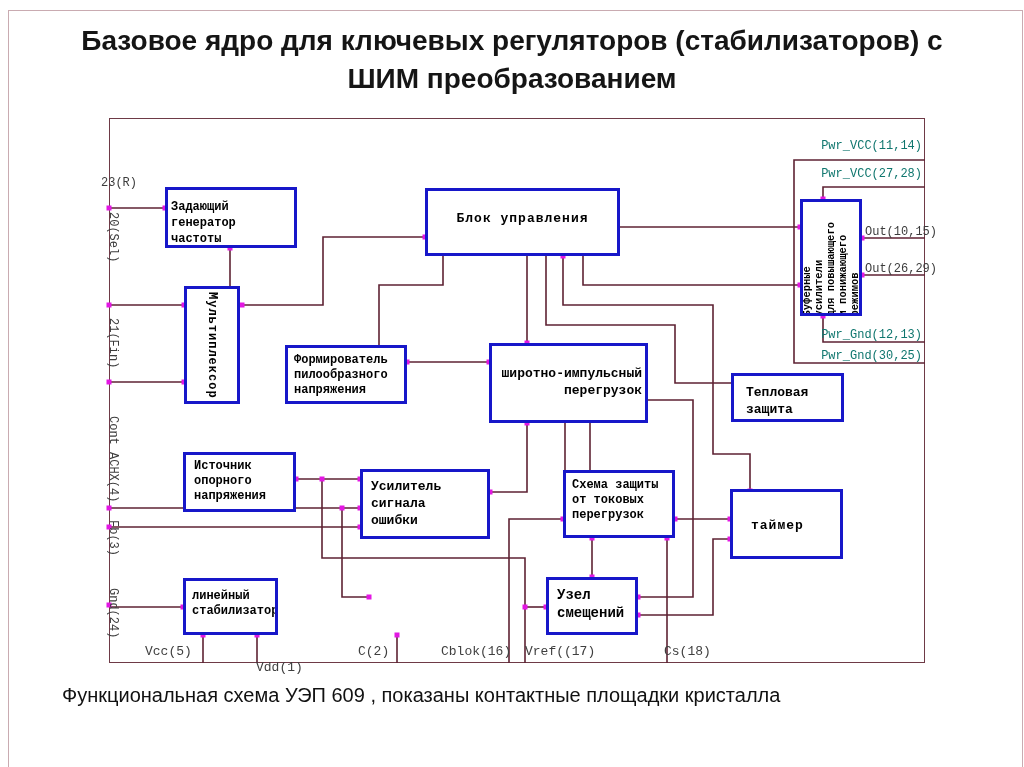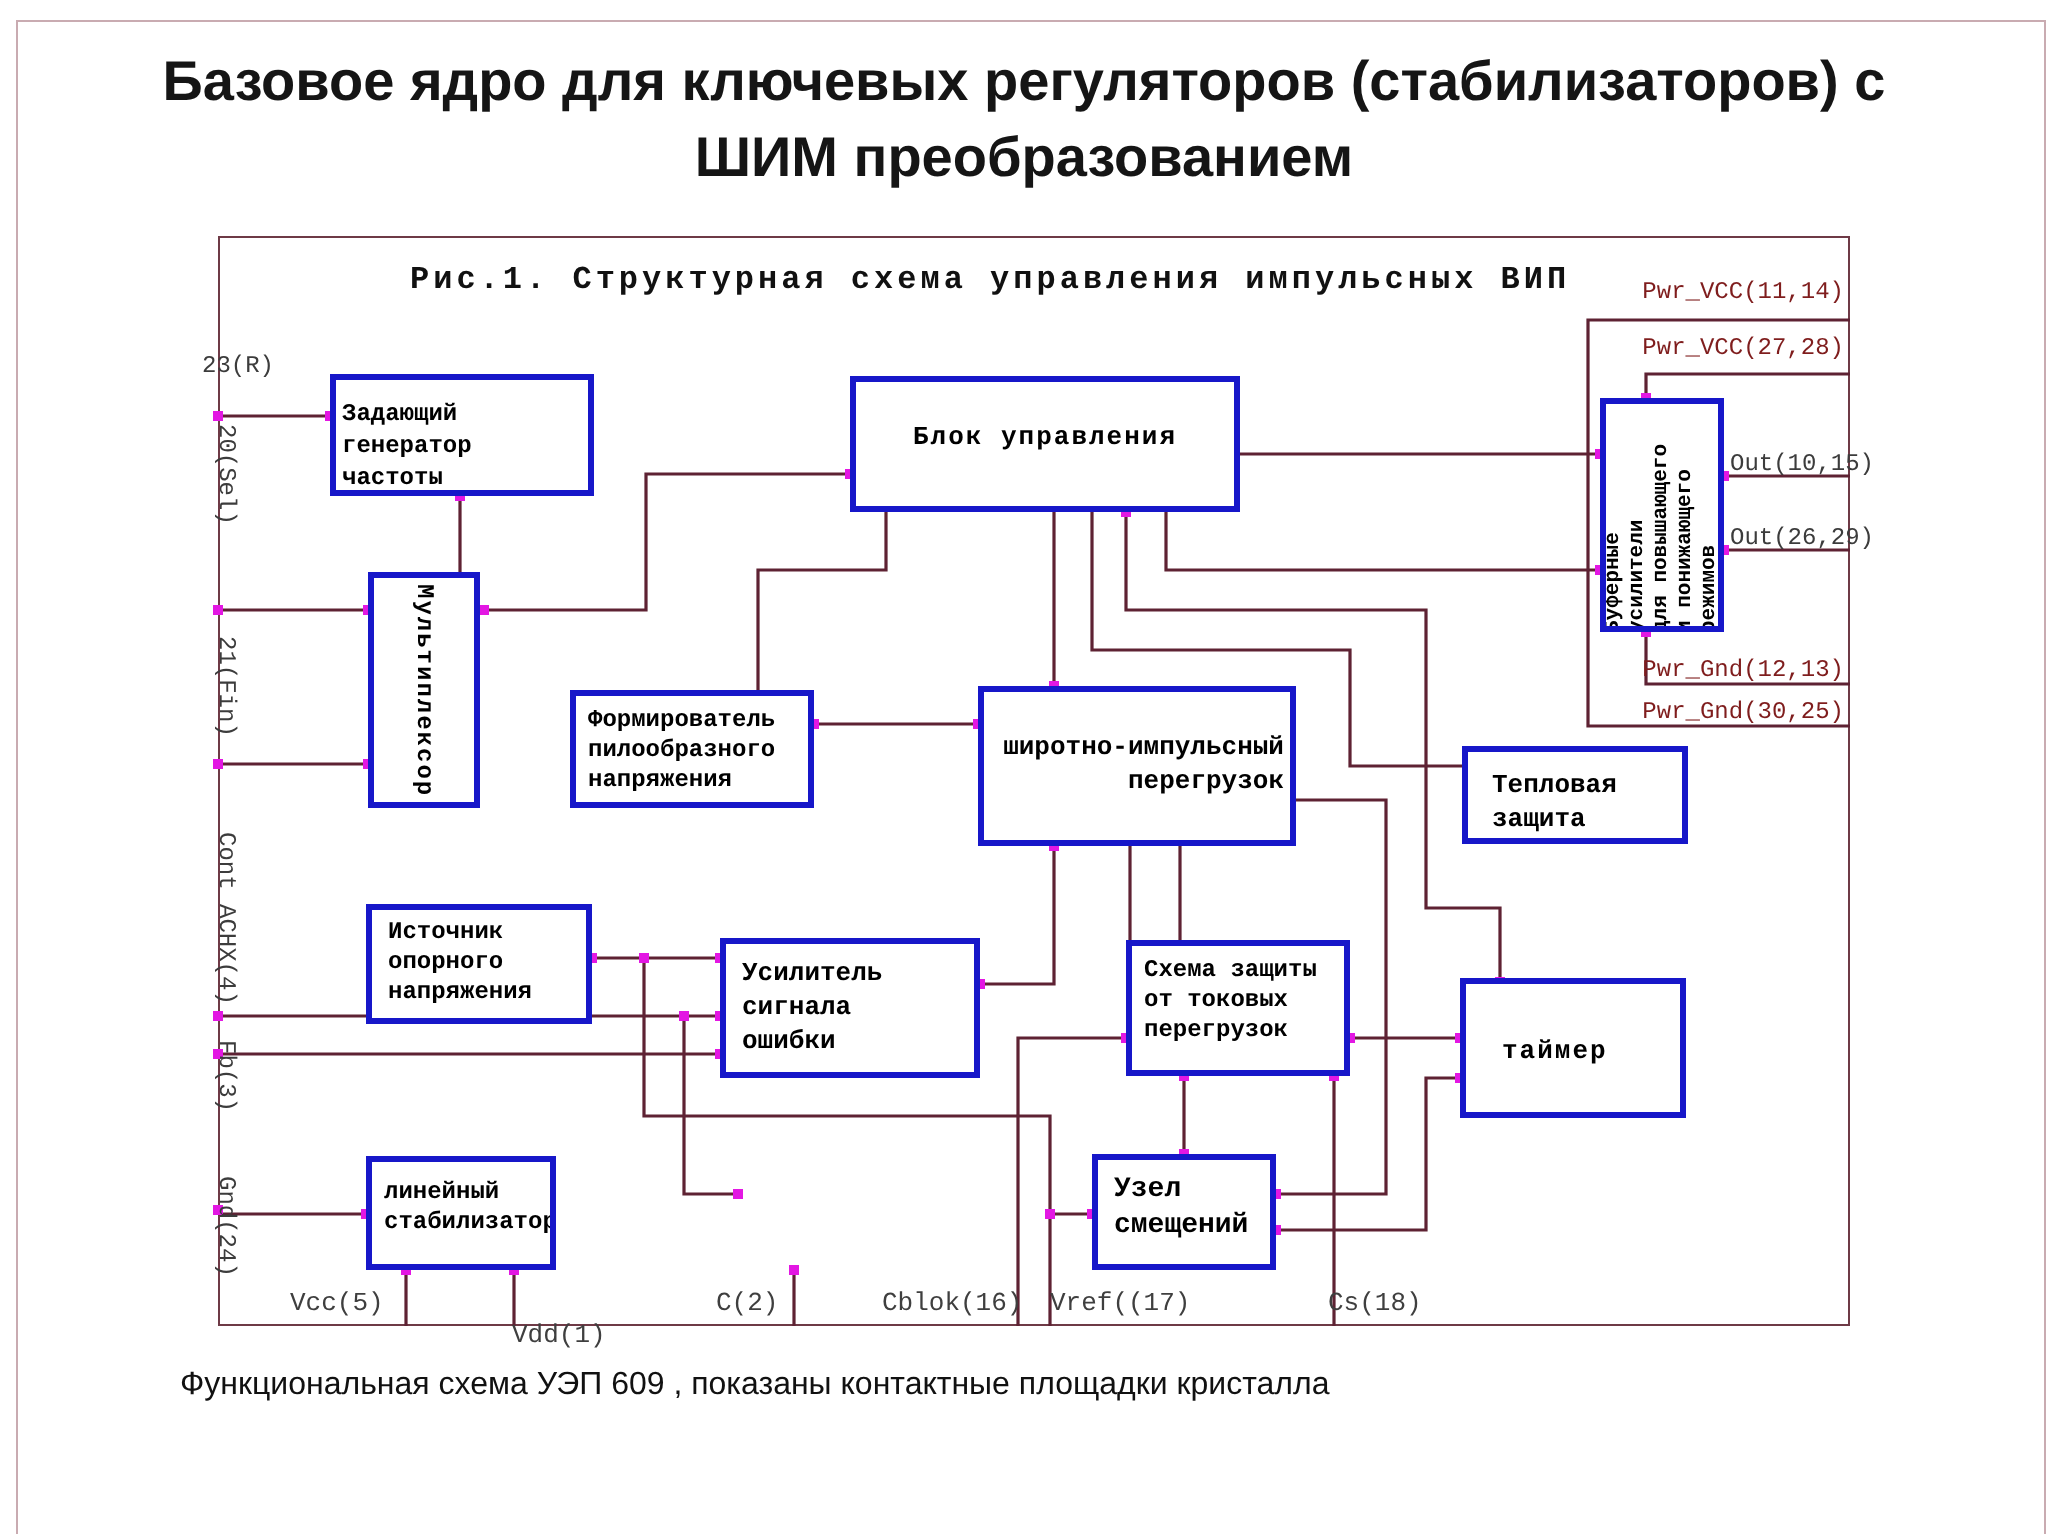--- a/index.html
+++ b/index.html
@@ -2,38 +2,38 @@
 <html style="--blkb: #1717c9; --frame: #6e3a46;"><head>
 <meta charset="utf-8">
 <style>
   html,body{margin:0;padding:0;background:#fff;}
   .slide{position:relative;width:1024px;height:767px;background:#fff;overflow:hidden;
          font-family:"Liberation Sans",sans-serif;}
   .slide-border{position:absolute;left:8px;top:10px;width:1013px;height:790px;
                 border:1px solid #c9abb1;pointer-events:none;}
   .main-title{position:absolute;left:0;top:22px;width:1024px;padding:0 55px;box-sizing:border-box;
               text-align:center;font-size:28px;line-height:38px;color:#151515;font-weight:bold;}
-  .bottom-caption{position:absolute;left:90px;top:684px;font-size:16px;color:#111;}
+  .bottom-caption{position:absolute;left:62px;top:684px;font-size:20px;color:#111;}
   .frame{position:absolute;left:109px;top:118px;width:816px;height:545px;
          border:1px solid var(--frame,#6e3a46);box-sizing:border-box;}
   .fig-title{position:absolute;left:205px;top:131px;font-family:"Liberation Mono",monospace;
              font-weight:bold;font-size:16px;letter-spacing:2px;color:#111;white-space:nowrap;}
   svg.wires{position:absolute;left:0;top:0;width:1024px;height:767px;}
   .blk{position:absolute;background:#fff;border:3px solid var(--blkb,#1717c9);box-sizing:border-box;
        font-family:"Liberation Mono",monospace;font-weight:bold;color:#000;
        white-space:pre-line;overflow:hidden;}
   .blk.vtext{display:flex;align-items:center;justify-content:center;}
   .blk.vtext .vt{writing-mode:vertical-rl;font-size:12px;letter-spacing:1px;}
   .rotwrap{position:absolute;left:50%;top:50%;width:117px;height:60px;
            transform:translate(-50%,-50%) rotate(-90deg);
            font-size:10.5px;line-height:12px;text-align:left;white-space:pre-line;}
   .pin{position:absolute;font-family:"Liberation Mono",monospace;font-size:12px;color:#3c3c3c;
        white-space:nowrap;}
   .pin.vert{writing-mode:vertical-rl;}
-  .pin.rt{width:102px;text-align:right;color:#7f1d1d;}
+  .pin.rt{width:102px;text-align:right;color:#0f766e;}
   .pin.bt{font-size:13px;color:#3f3f3f;}
 </style>
 </head>
 <body>
 
 <div class="slide">
   <div class="slide-border"></div>
 
   <div class="main-title">Базовое ядро для ключевых регуляторов (стабилизаторов) с ШИМ преобразованием</div>
 
@@ -118,21 +118,20 @@
       <rect x="727.5" y="536.5" width="5" height="5" fill="#e317e3"></rect>
       <rect x="859.5" y="235.5" width="5" height="5" fill="#e317e3"></rect>
       <rect x="859.5" y="272.5" width="5" height="5" fill="#e317e3"></rect>
       <rect x="820.5" y="196.5" width="5" height="5" fill="#e317e3"></rect>
       <rect x="820.5" y="313.5" width="5" height="5" fill="#e317e3"></rect>
       <rect x="200.5" y="632.5" width="5" height="5" fill="#e317e3"></rect>
       <rect x="254.5" y="632.5" width="5" height="5" fill="#e317e3"></rect>
       <rect x="394.5" y="632.5" width="5" height="5" fill="#e317e3"></rect>
     </svg>
 
-  <div class="fig-title">Рис.1. Структурная схема управления импульсных ВИП</div>
 
   <div class="blk" style="left:165px;top:187px;width:132px;height:61px;font-size:12px;line-height:16px;padding:9px 1px 0 3px;">Задающий генератор
 частоты</div>
 
   <div class="blk vtext" style="left:184px;top:286px;width:56px;height:118px;">
     <div class="vt">Мультиплексор</div>
   </div>
 
   <div class="blk" style="left:425px;top:188px;width:195px;height:68px;font-size:13px;line-height:16px;letter-spacing:1px;text-align:center;padding-top:20px;">Блок управления</div>
 

